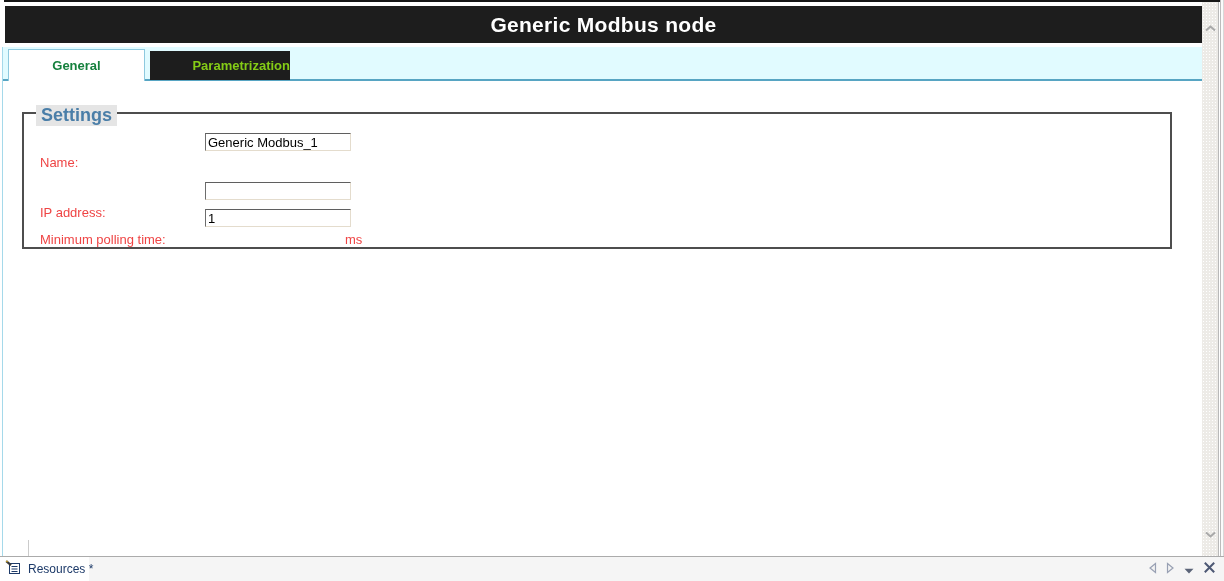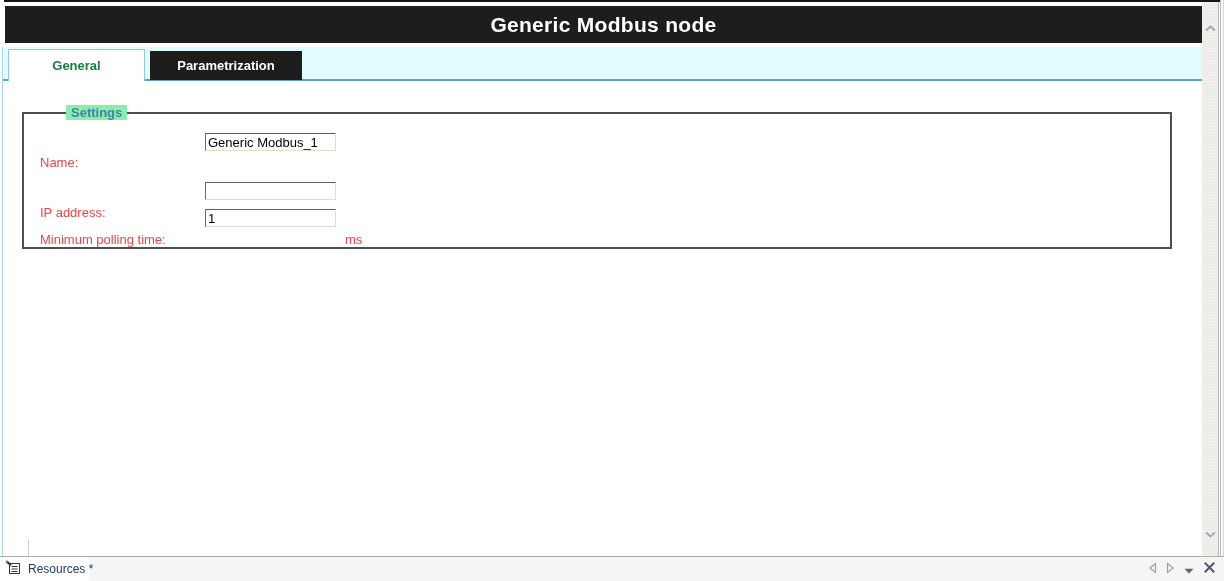--- a/index.html
+++ b/index.html
@@ -29,43 +29,43 @@
   .tab-underline  { position:absolute; left:3px; right:22px; top:79px; height:2px; background:#57a5c3; z-index:1; }
   .content-left-border { position:absolute; left:2px; top:47px; bottom:25px; width:1px; background:#a5d9ea; }
 
   .tab-general {
     position:absolute; left:8px; top:49px; width:137px; height:32px;
     background:#ffffff; border:1px solid #8ec9de; border-bottom:none; z-index:3;
     display:flex; align-items:center; justify-content:center;
     color:#15803d; font-size:13px; font-weight:bold; cursor:default;
   }
   .tab-param {
-    position:absolute; left:150px; top:51px; width:152px; height:29px;
+    position:absolute; left:150px; top:51px; width:140px; height:29px;
     background:#1d1d1d; z-index:2;
-    display:flex; align-items:center; justify-content:center;
-    color:#ffffff; font-size:13px; font-weight:bold; cursor:pointer;
+    display:flex; align-items:center; justify-content:flex-end;
+    color:#84cc16; font-size:13px; font-weight:bold; cursor:pointer;
   }
 
   
   .settings-fieldset {
     position:absolute; left:22px; top:112px; width:1150px; height:137px;
     border:2px solid #4e4e4e; background:#ffffff;
   }
   .settings-legend {
-    position:absolute; left:36px; top:105px; padding:0 5px; background:#86efac;
-    color:#4a7ea8; font-size:13px; font-weight:bold; z-index:2;margin-left:30px;
+    position:absolute; left:36px; top:105px; padding:0 5px; background:#e5e5e5;
+    color:#4a7ea8; font-size:18px; font-weight:bold; z-index:2;
   }
   .form-label { position:absolute; color:#ef4444; font-size:13px; white-space:nowrap;margin-top:20px; }
   .lbl-name    { left:40px; top:135px; }
   .lbl-ip      { left:40px; top:185px; }
   .lbl-poll    { left:40px; top:212px; }
   .unit-ms     { left:345px; top:212px; }
 
   .text-input {
-    position:absolute; left:205px; width:131px; height:18px;
+    position:absolute; left:205px; width:146px; height:18px;
     border:1px solid #e4dccd; border-top-color:#5f5f5f; border-left-color:#6d6d6d;
     background:#ffffff; color:#000000;
     font-family:"Liberation Sans", sans-serif; font-size:13px;
     padding:0 2px; outline:none;
   }
   .inp-name { top:133px; }
   .inp-ip   { top:182px; }
   .inp-poll { top:209px; }
 
   

